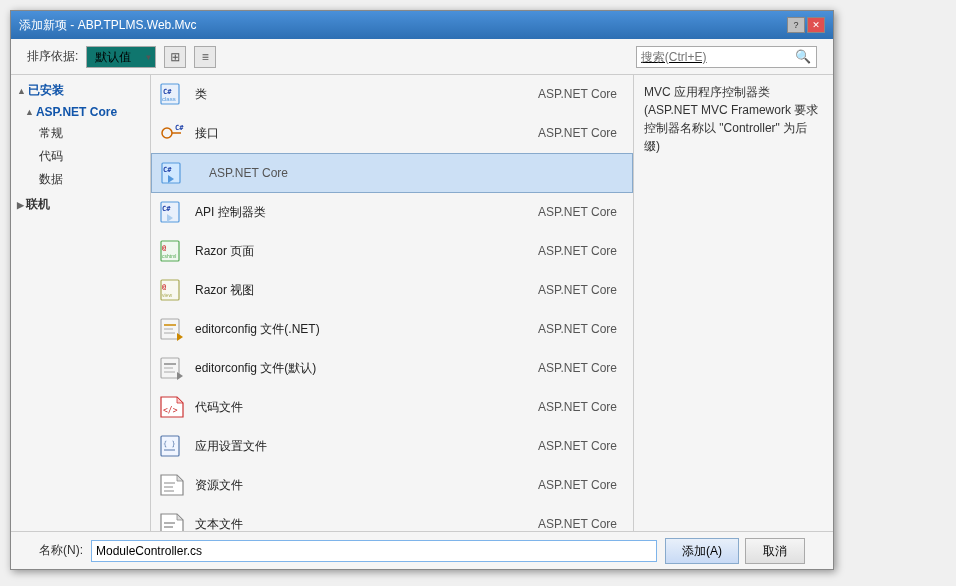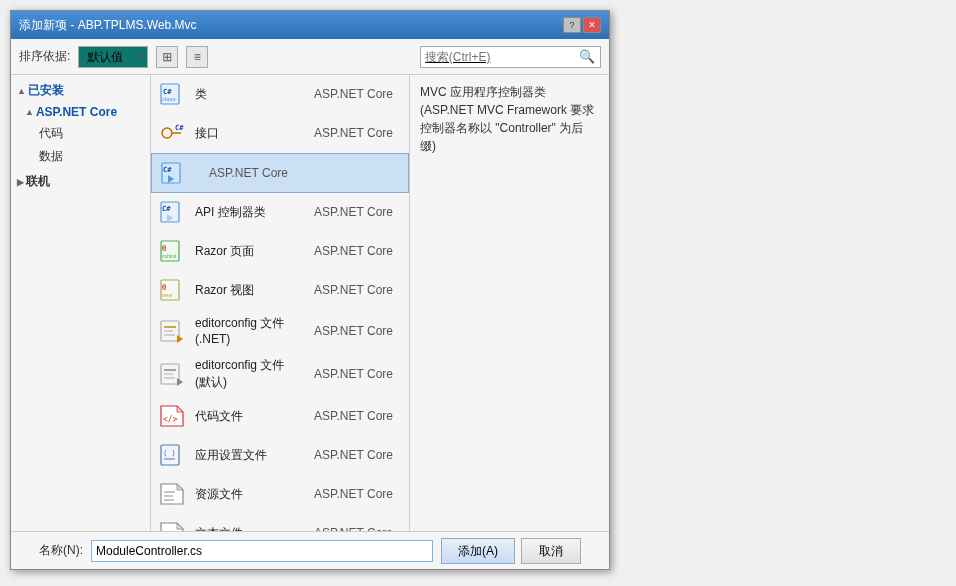--- a/index.html
+++ b/index.html
@@ -6,21 +6,21 @@
     body {
       font-family: "Microsoft YaHei", "SimHei", sans-serif;
       font-size: 12px;
       background: #f0f0f0;
       width: 956px;
       height: 586px;
       overflow: hidden;
     }
 
     .window {
-      width: 600px;
+      width: 824px;
       height: 560px;
       background: #f5f5f5;
       border: 1px solid #888;
       box-shadow: 2px 2px 8px rgba(0,0,0,0.4);
       position: absolute;
       top: 10px;
       left: 10px;
       display: flex;
       flex-direction: column;
     }
@@ -59,21 +59,21 @@
       color: #333;
     }
 
     .title-btn.close {
       background: #e05050;
       color: white;
     }
 
     .toolbar {
       background: #f5f5f5;
-      padding: 4px 8px;
+      padding: 4px 16px;
       display: flex;
       align-items: center;
       gap: 8px;
       border-bottom: 1px solid #ccc;
       height: 36px;
       flex-shrink: 0;
     }
 
     .toolbar-label {
       color: #333;
@@ -381,20 +381,23 @@
           <span class="triangle">▲</span>
           <span>已安装</span>
         </div>
         <div class="sidebar-children">
           <div class="sidebar-parent expanded">
             <span class="triangle">▲</span>
             <span style="color:#1155aa; font-weight:bold;">ASP.NET Core</span>
           </div>
           <div class="sidebar-children">
             <div class="sidebar-item">
+              <span>常规</span>
+            </div>
+            <div class="sidebar-item">
               <span>代码</span>
             </div>
             <div class="sidebar-item">
               <span>数据</span>
             </div>
           </div>
         </div>
       </div>
       <div class="sidebar-section">
         <div class="sidebar-parent">

